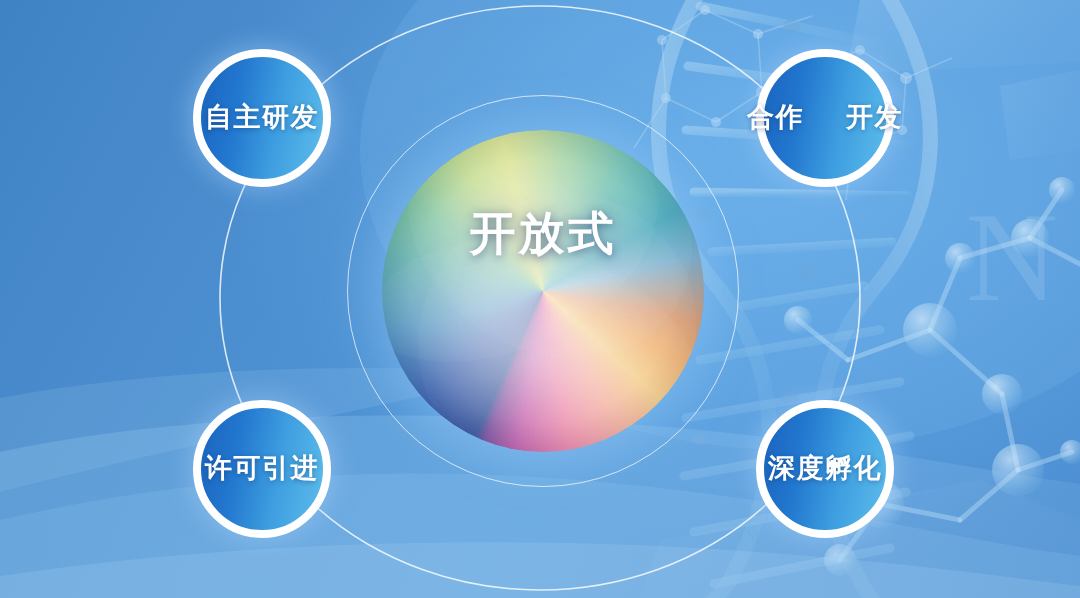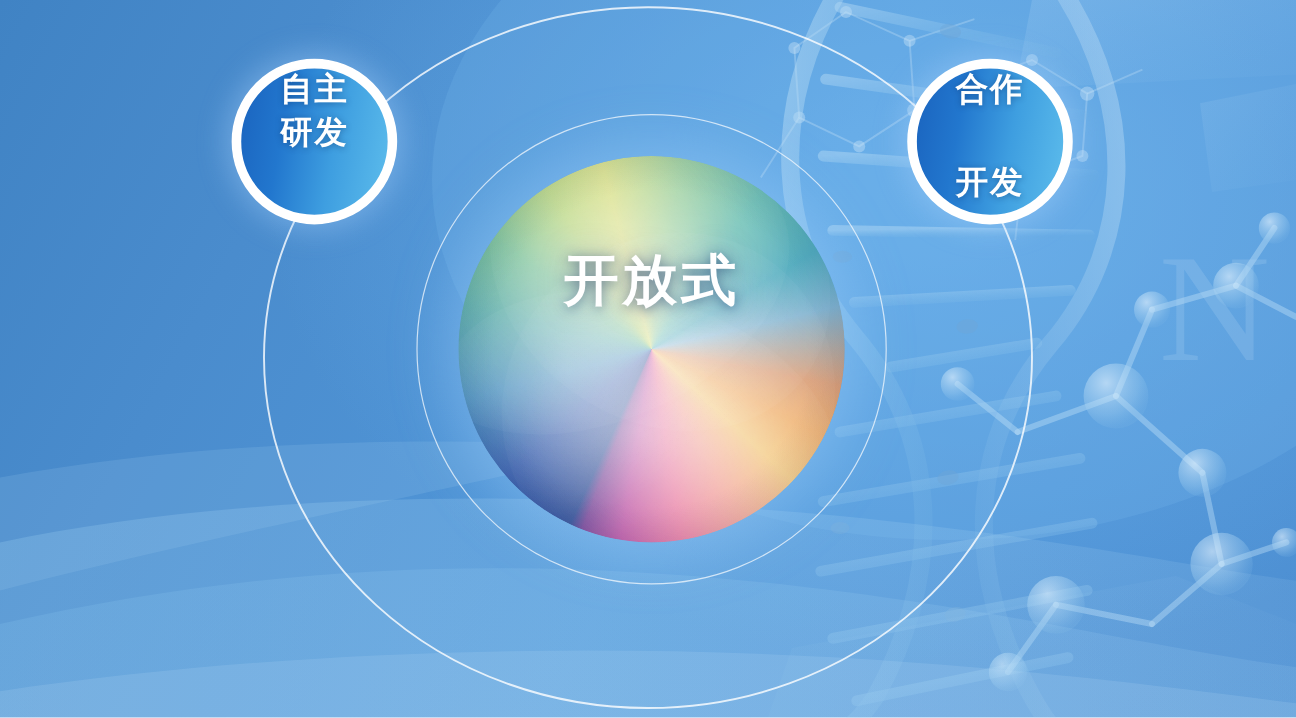--- a/index.html
+++ b/index.html
@@ -98,22 +98,23 @@
 
   
   .node {
     position:absolute;
     width:138px; height:138px;
     border-radius:50%;
     border:8px solid #ffffff;
     background:linear-gradient(100deg, #1a63be 0%, #2277ce 30%, #3e9ee0 62%, #5dbdec 100%);
     box-shadow:0 0 22px 6px rgba(160,205,250,0.40);
     display:flex;
-    flex-direction:column;
+    flex-direction:row;
     align-items:center;
+    justify-content:center;
   }
   .node span {
     display:block;
     color:#ffffff;
     font-size:27px;
     font-weight:700;
     line-height:1.32;
     letter-spacing:1.5px;
     white-space:nowrap;
     text-shadow:0 1px 5px rgba(12,45,100,0.45);
@@ -293,15 +294,23 @@
   <div class="node" id="node-0">
     <span>自主</span>
     <span>研发</span>
   </div>
 
   <div class="node" id="node-1">
     <span>合作</span>
     <span>开发</span>
   </div>
 
-
+  <div class="node" id="node-2">
+    <span>许可</span>
+    <span>引进</span>
+  </div>
+
+  <div class="node" id="node-3">
+    <span>深度</span>
+    <span>孵化</span>
+  </div>
 
 </div>
 
 </body></html>

